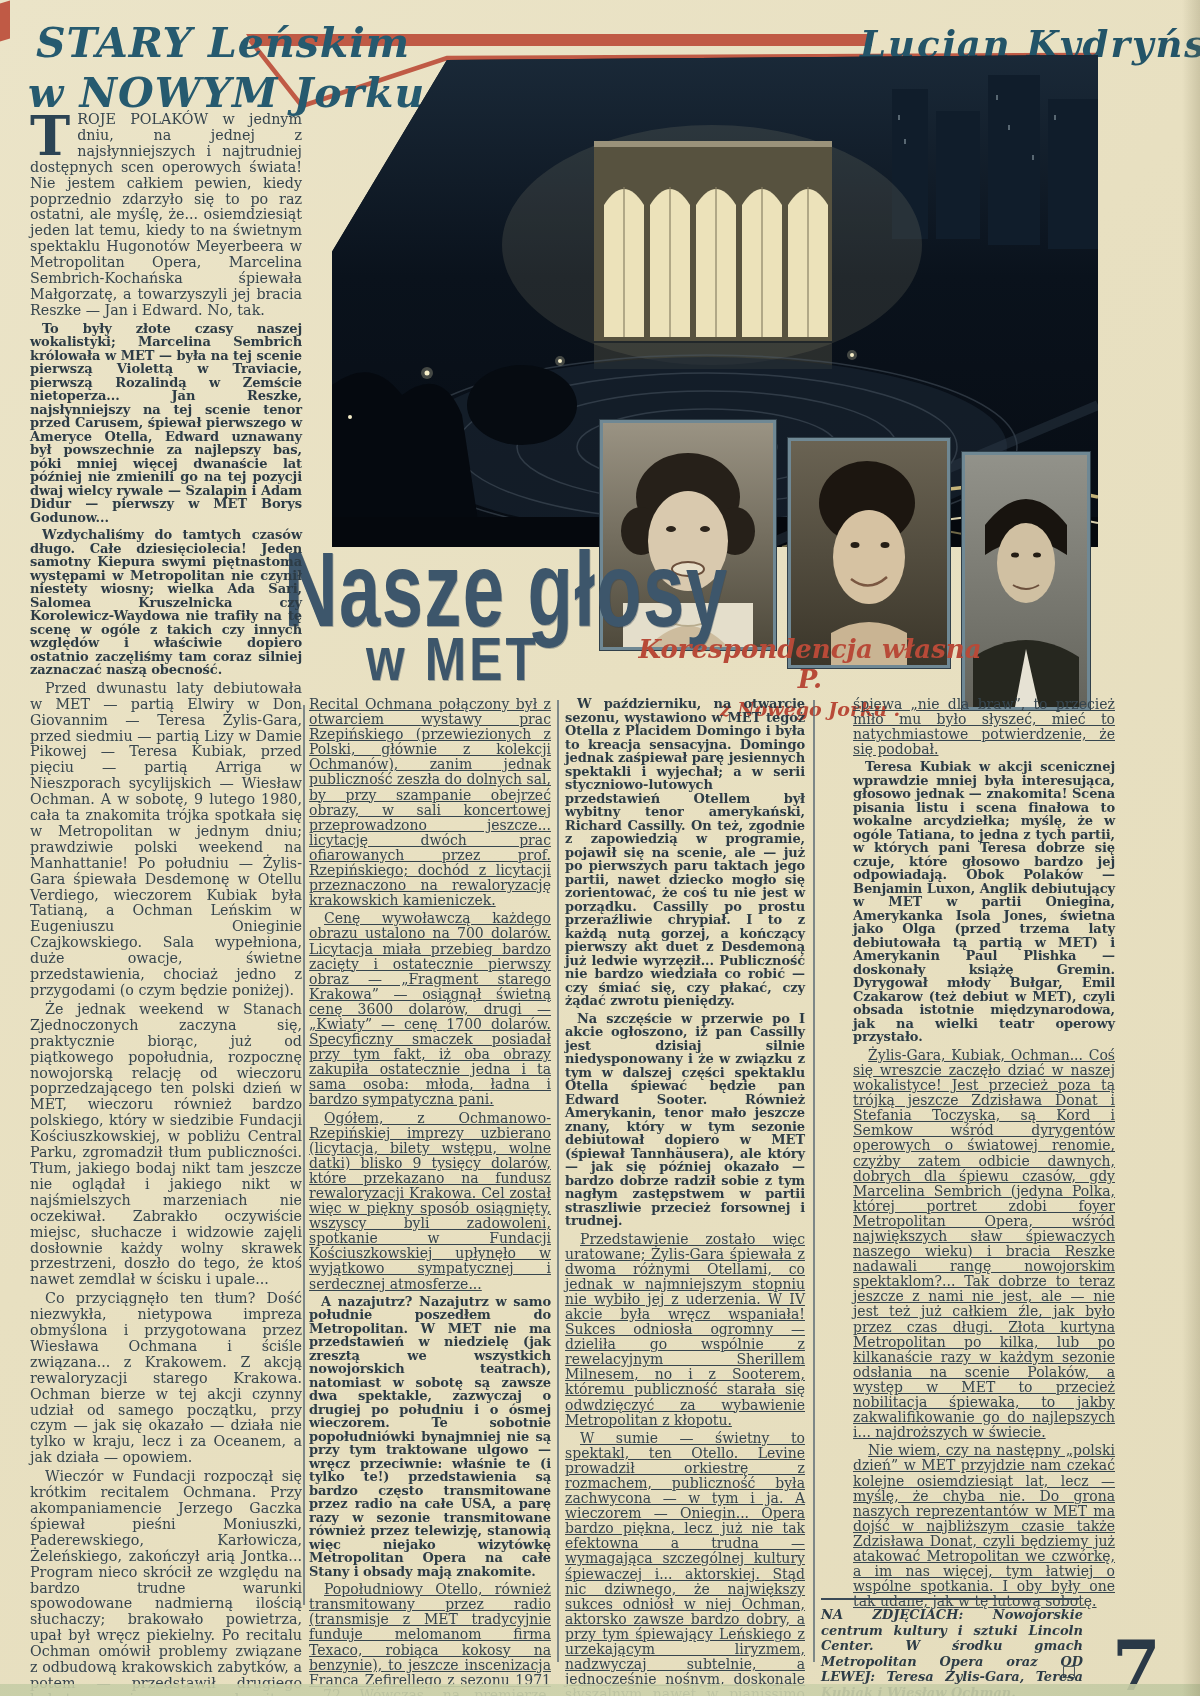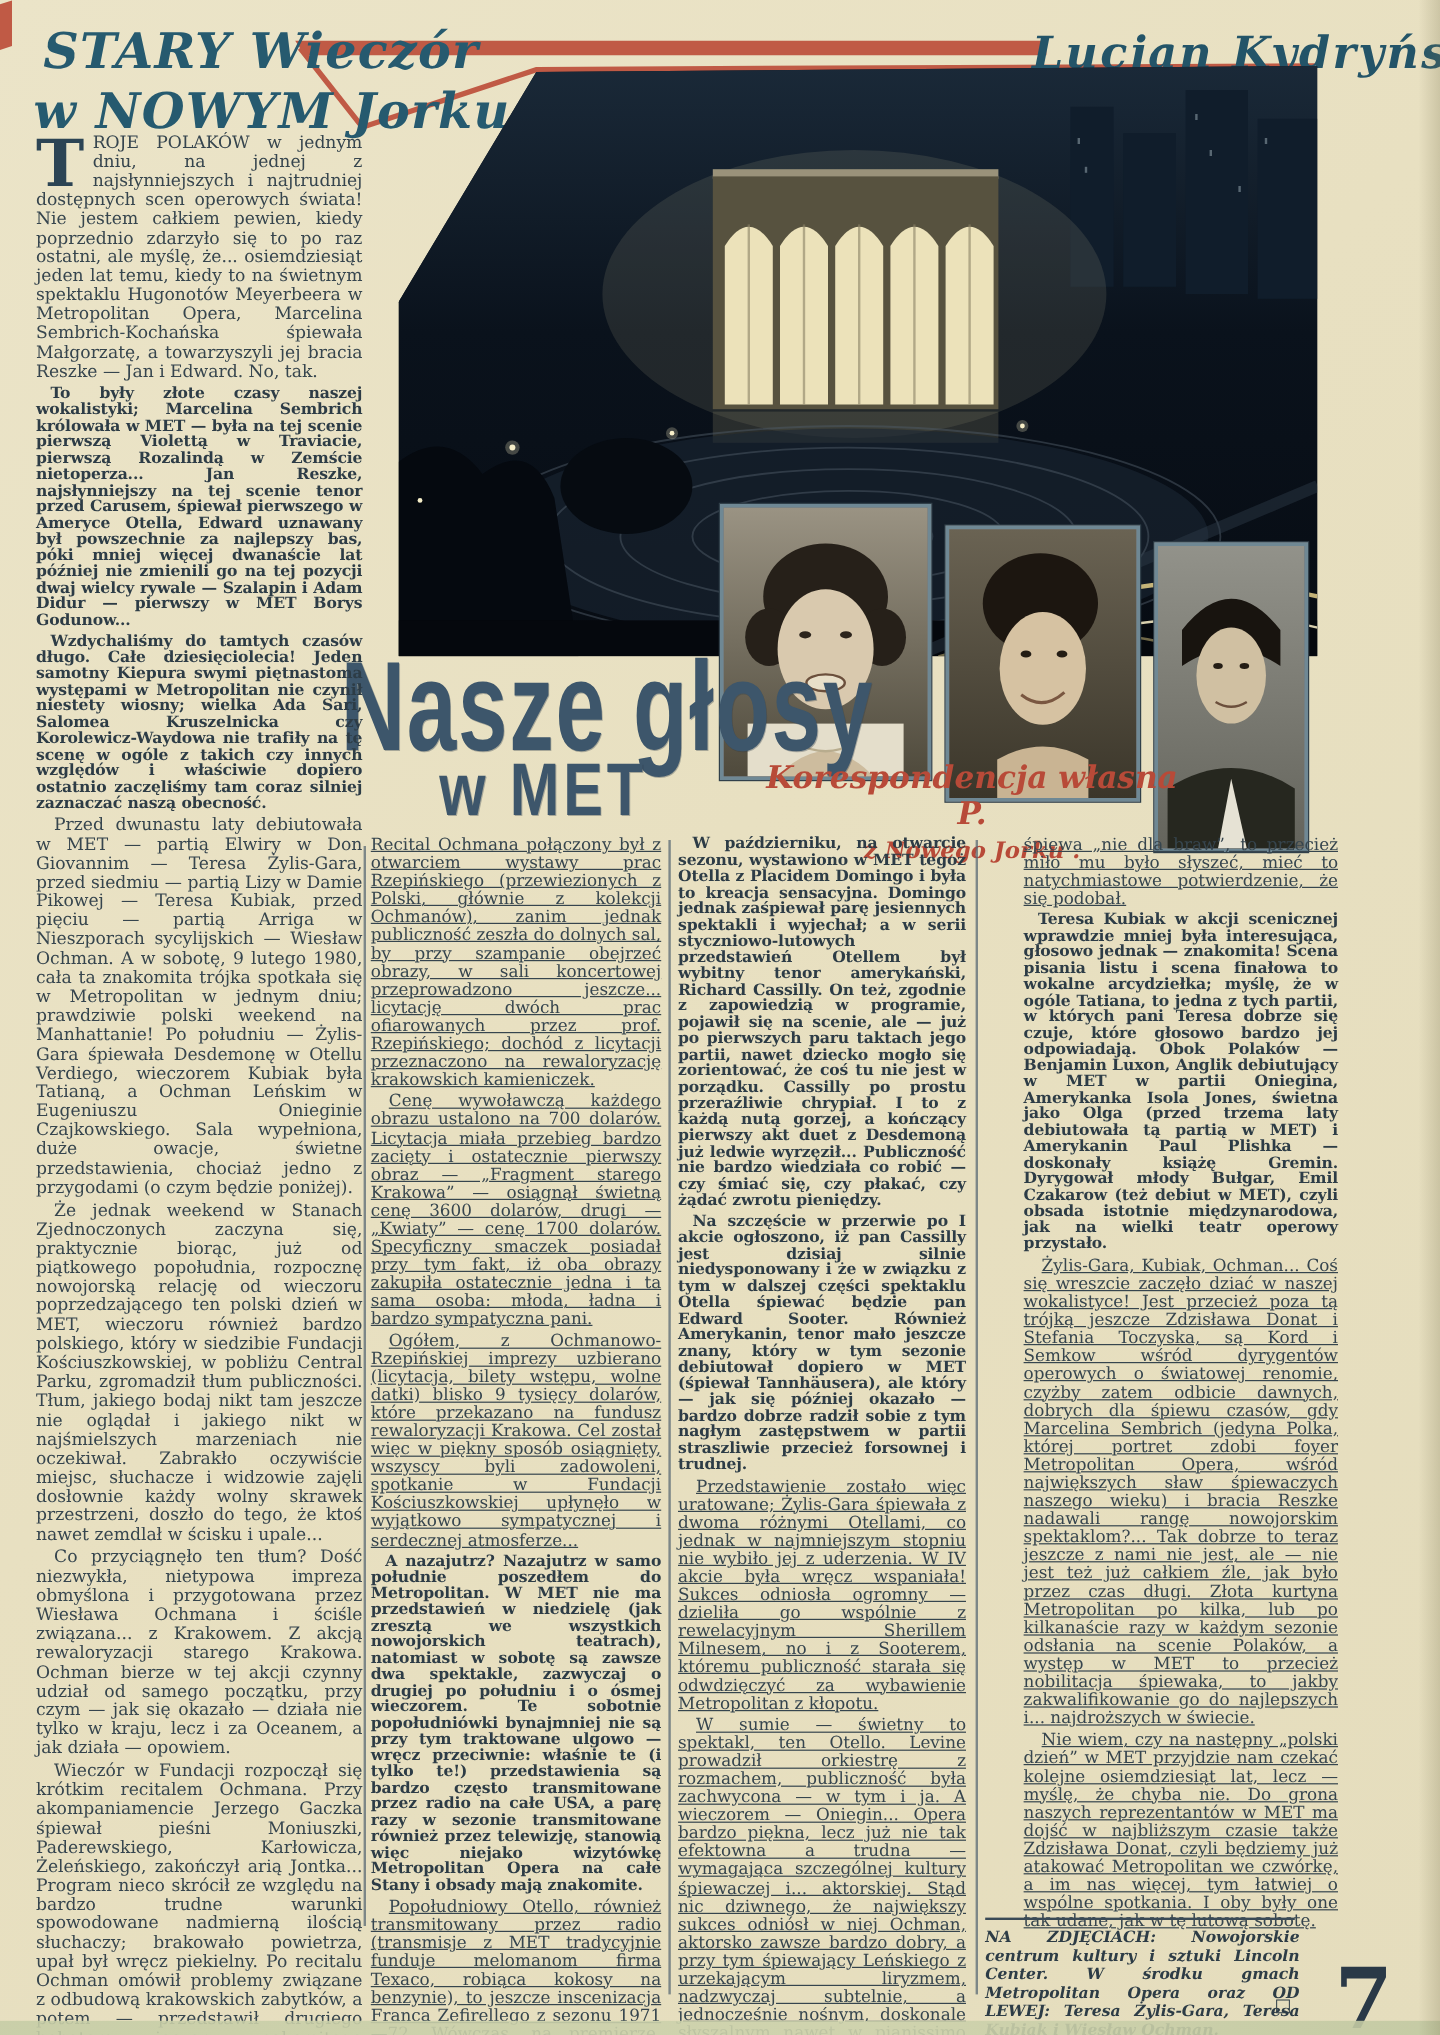--- a/index.html
+++ b/index.html
@@ -66,21 +66,21 @@
 
 <div class="page">
 
   <svg class="ribbon" viewBox="0 0 1200 300">
     <polygon points="246,34 872,34 872,46 254,46" fill="#c05a45"></polygon>
     <polyline points="250,40 302,106 447,58 1096,55" fill="none" stroke="#c05a45" stroke-width="4.5"></polyline>
   </svg>
   <div class="corner-mark"></div>
 
   <div class="title">
-    <span>STARY Wieczór</span>
+    <span>STARY Leńskim</span>
     <span class="l2">w NOWYM Jorku</span>
   </div>
   <div class="author">Lucjan Kydryński</div>
 
   <div class="photo">
     <svg width="766" height="492" viewBox="0 0 766 492">
       <defs>
         <linearGradient id="night" x1="0" y1="0" x2="0" y2="1">
           <stop offset="0" stop-color="#1a2938"></stop>
             <stop offset=".45" stop-color="#0a121c"></stop>

